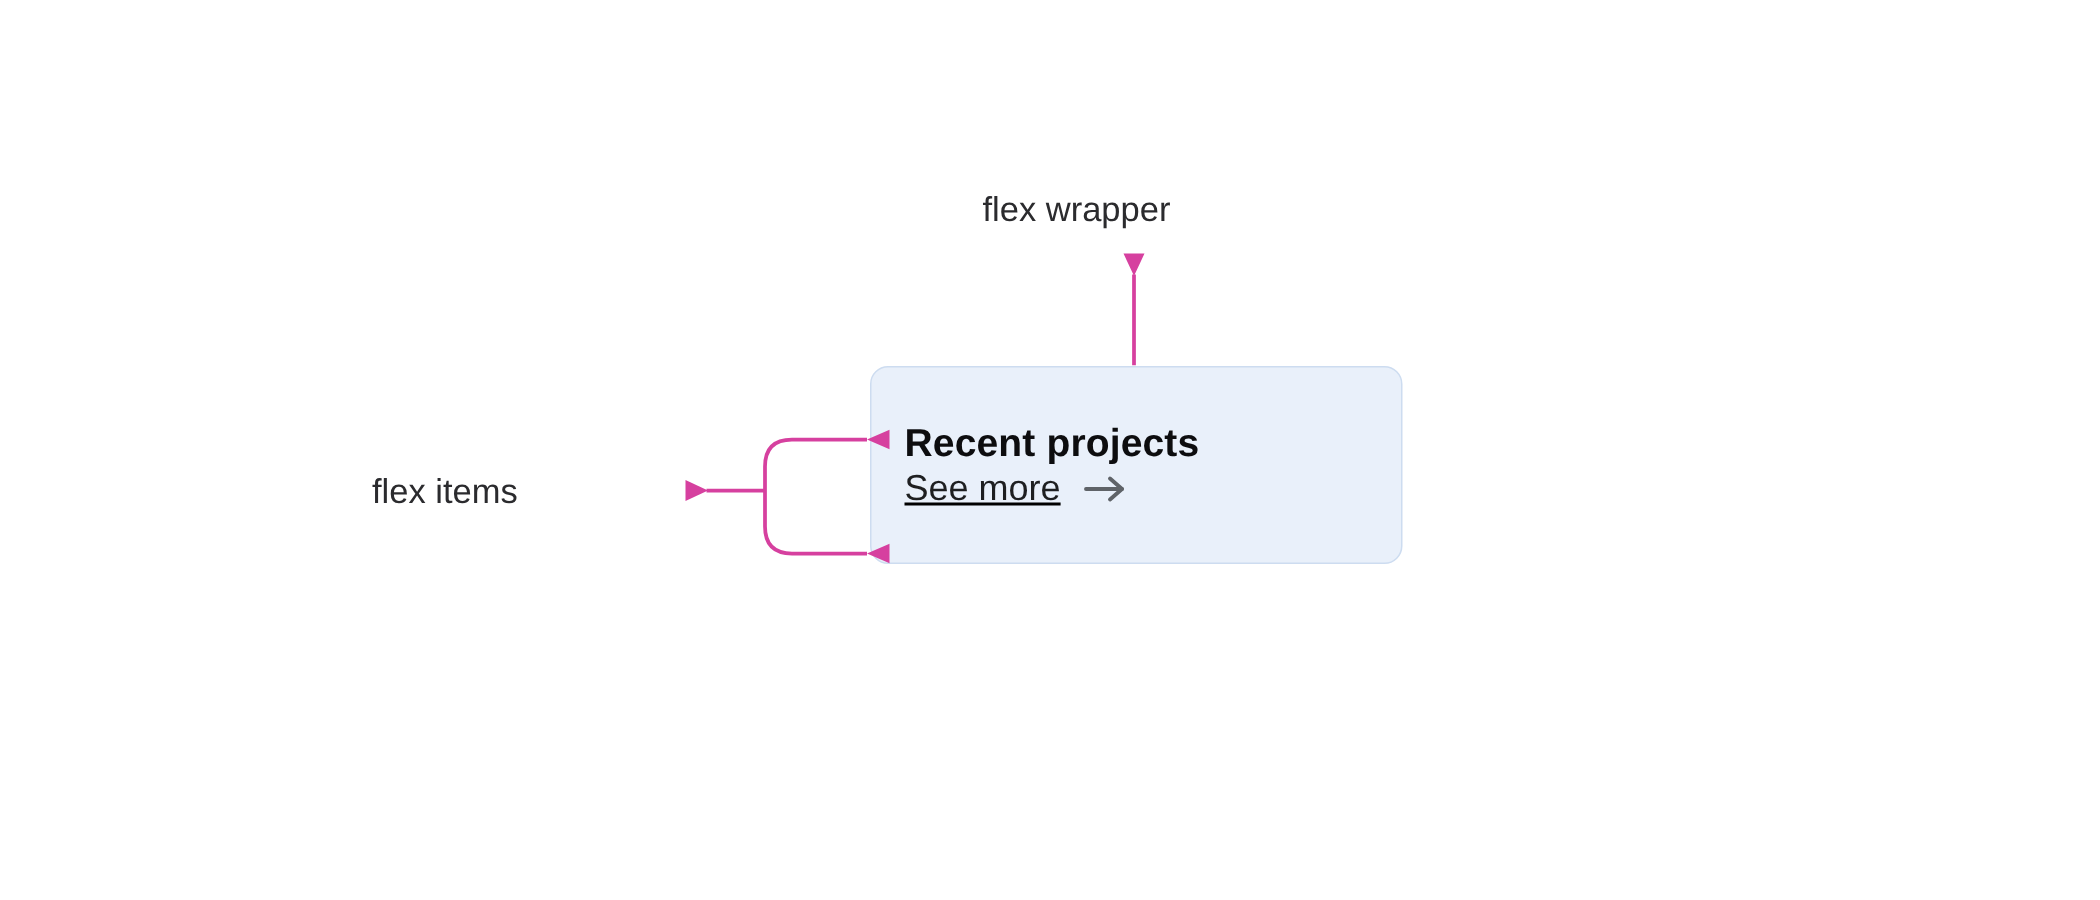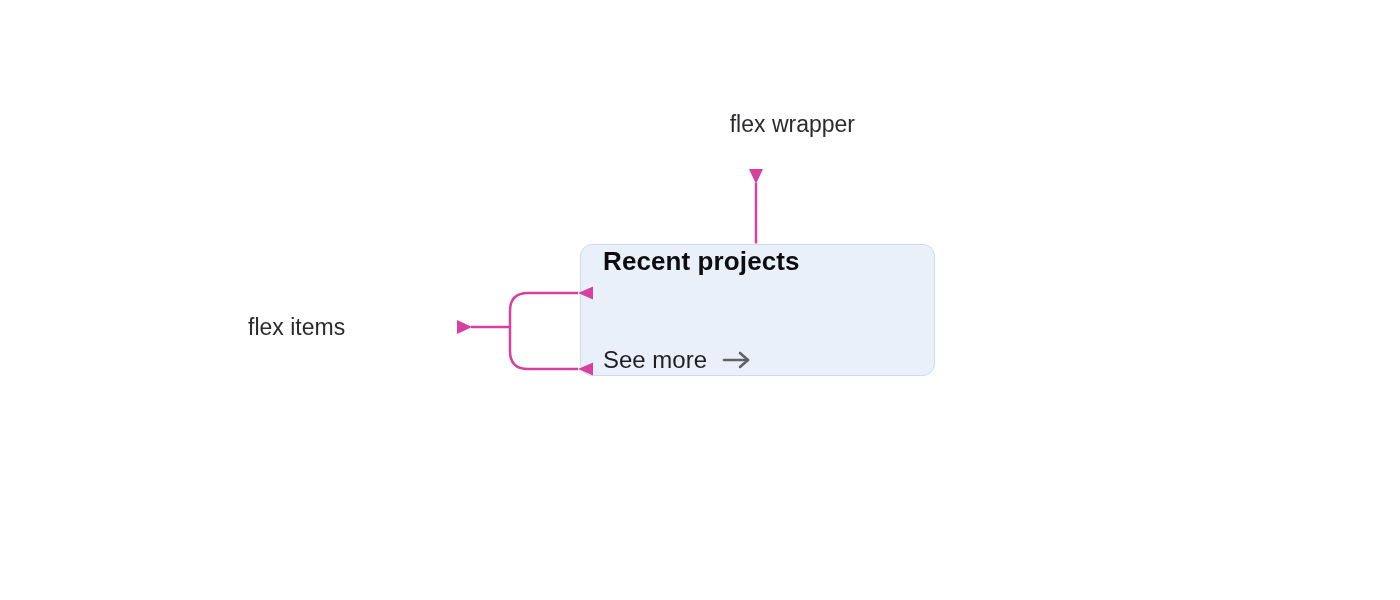--- a/index.html
+++ b/index.html
@@ -12,34 +12,34 @@
     --arrow-gray:#5f6368;
     --page-bg:#ffffff;
   }
   *{margin:0;padding:0;box-sizing:border-box;}
   html,body{width:1400px;height:600px;background:var(--page-bg);
     font-family:"Liberation Sans","DejaVu Sans",sans-serif;}
   .canvas{position:relative;width:1400px;height:600px;overflow:hidden;background:var(--page-bg);}
 
   
   .anno-label{position:absolute;color:var(--label-text);font-size:23px;line-height:27px;}
-  .label-wrapper{left:655px;top:111px;width:200px;text-align:right;}
+  .label-wrapper{left:655px;top:126px;width:200px;text-align:left;}
   .label-items{right:952px;top:314px;width:200px;}
 
   
   .connectors{position:absolute;left:0;top:0;width:1400px;height:600px;pointer-events:none;}
   .connectors .line{fill:none;stroke:var(--accent-pink);stroke-width:2.5px;}
   .connectors .head{fill:var(--accent-pink);stroke:none;}
 
   
   .card{position:absolute;left:580px;top:244px;width:355px;height:132px;
     background:var(--card-bg);border:1px solid var(--card-border);border-radius:12px;
-    display:flex;flex-direction:column;justify-content:space-between;padding-left:22px;}
+    display:flex;flex-direction:column;justify-content:center;padding-left:22px;}
   .card-title{font-size:26px;font-weight:700;line-height:32px;color:var(--title-text);letter-spacing:.1px;}
-  .see-more{display:flex;align-items:center;gap:14px;line-height:30px;cursor:pointer;width:max-content;}
+  .see-more{display:flex;align-items:center;gap:14px;line-height:30px;cursor:pointer;width:max-content;text-decoration:underline;}
   .see-more-label{font-size:24px;color:var(--body-text);}
   .arrow-icon{display:block;}
   .arrow-icon .stroke{fill:none;stroke:var(--arrow-gray);stroke-width:2.6px;stroke-linecap:round;stroke-linejoin:round;}
 </style>
 </head>
 <body>
 
 <div class="canvas">
 
   <div class="card">

